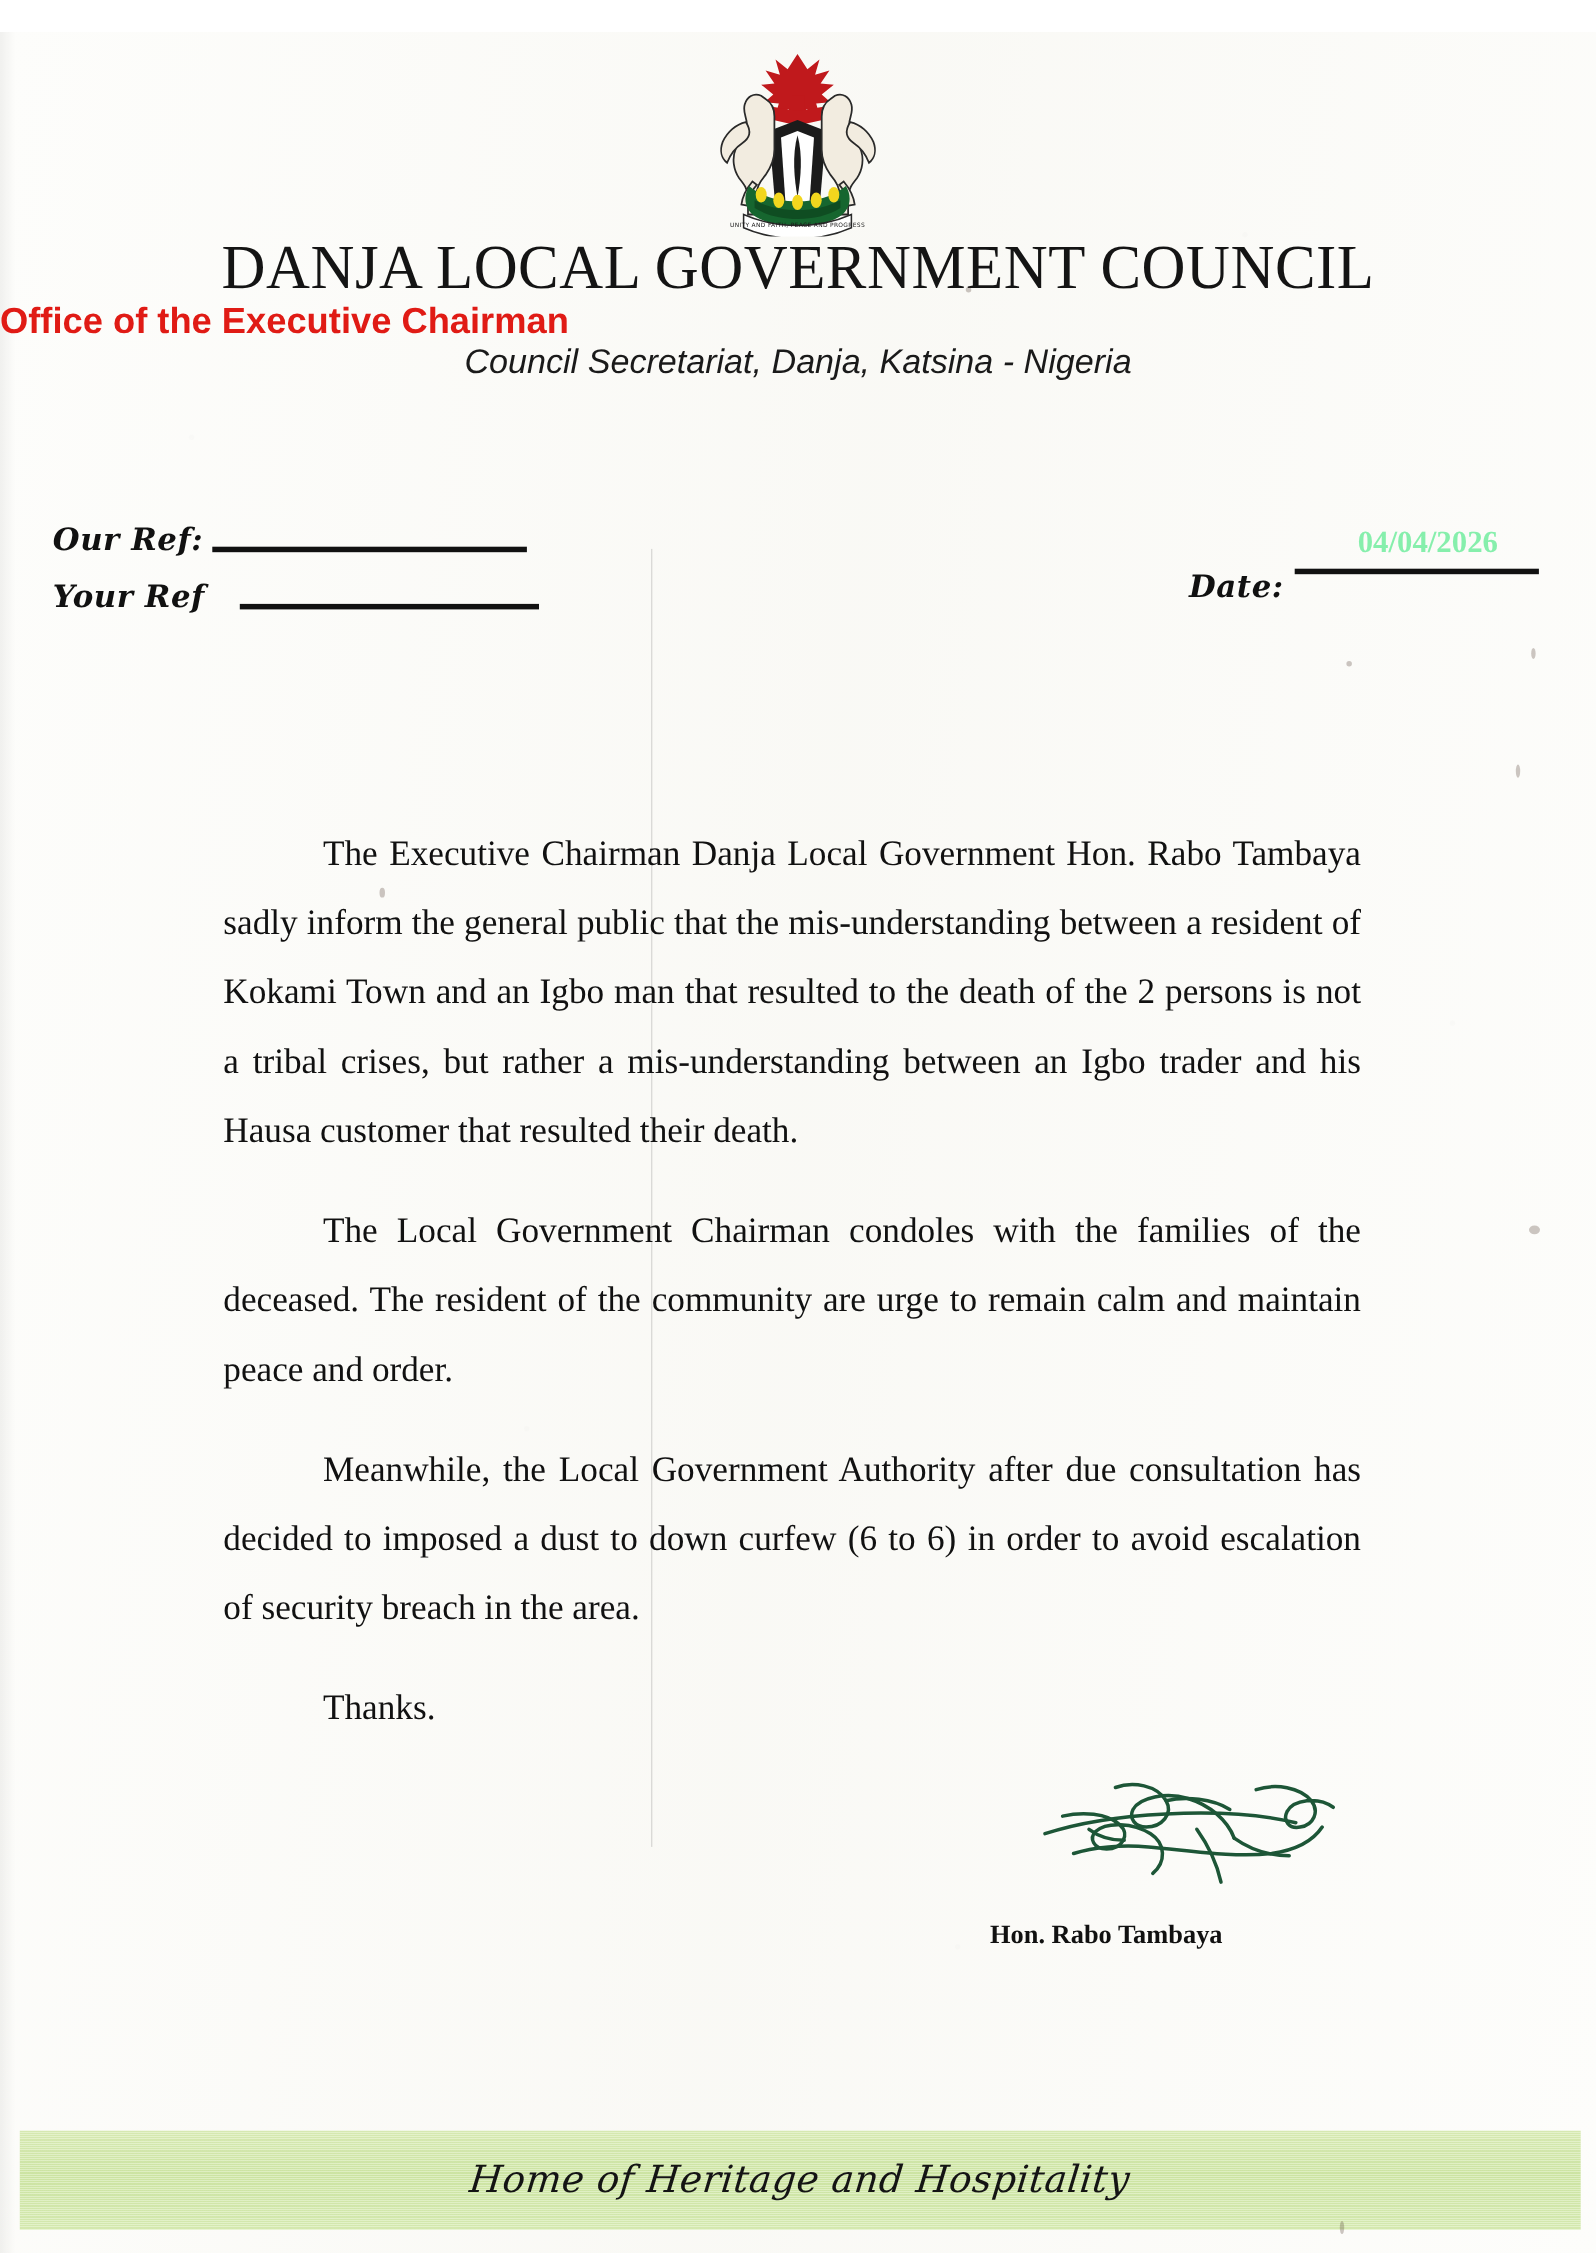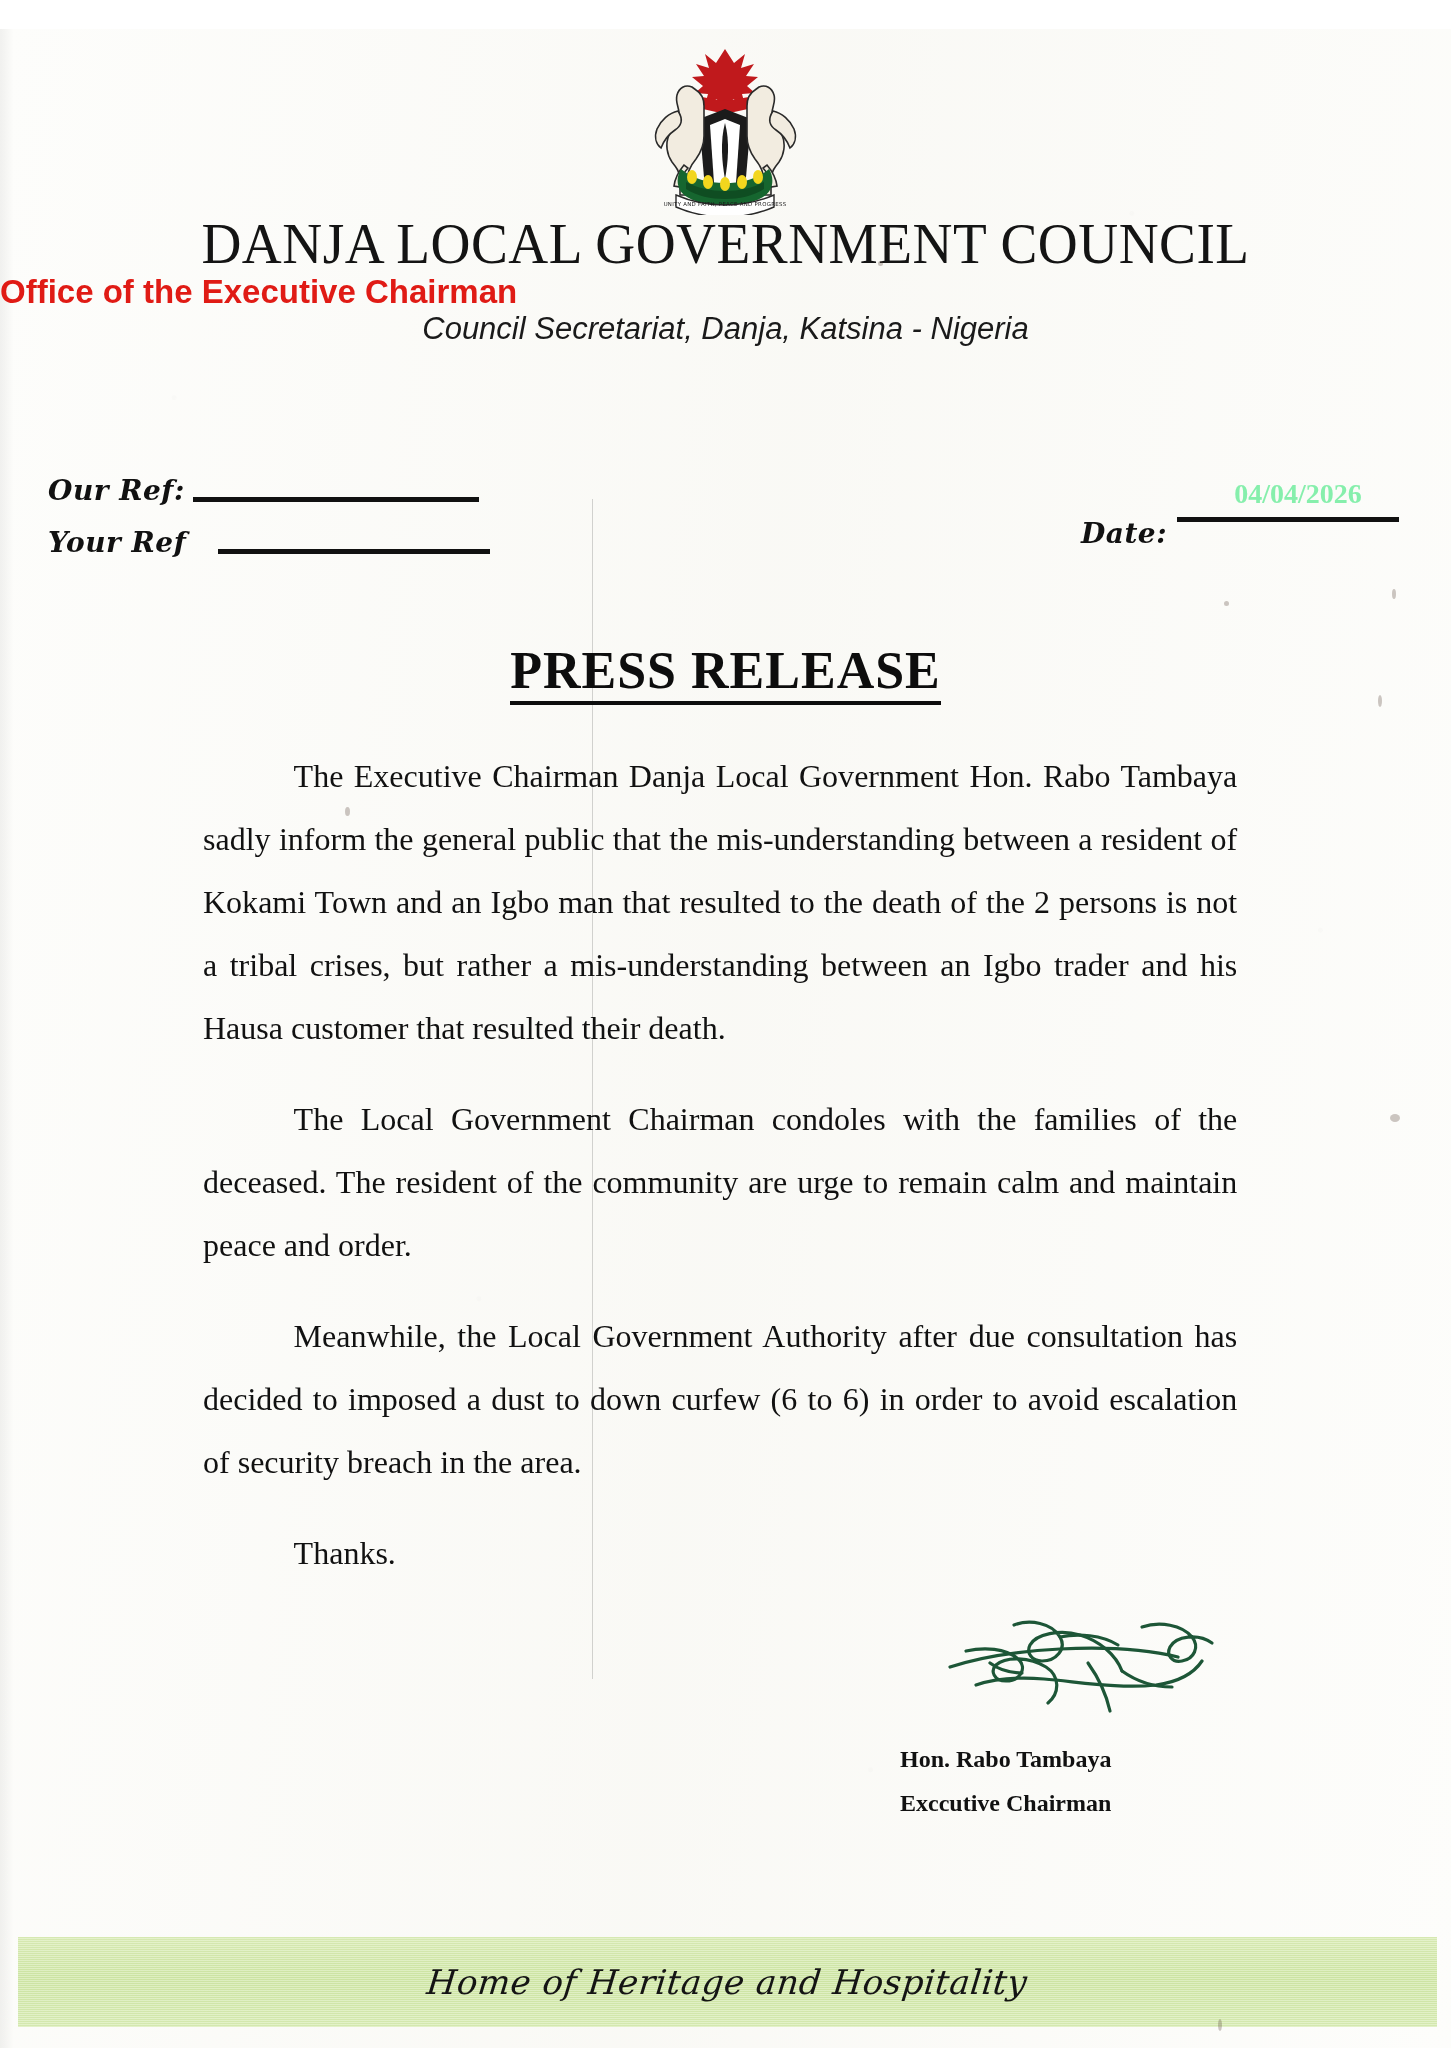--- a/index.html
+++ b/index.html
@@ -303,23 +303,20 @@
 
   <div class="date-block">
     <span class="script">Date:</span>
     <span class="date-line">
       <span class="date-value">04/04/2026</span>
     </span>
   </div>
 
   <div class="scan-hairline"></div>
 
-  <div class="doc-heading">
-    <span>PRESS RELEASE</span>
-  </div>
 
   <div class="body-copy">
     <p>The Executive Chairman Danja Local Government Hon. Rabo Tambaya sadly inform the general public that the mis-understanding between a resident of Kokami Town and an Igbo man that resulted to the death of the 2 persons is not a tribal crises, but rather a mis-understanding between an Igbo trader and his Hausa customer that resulted their death.</p>
     <p>The Local Government Chairman condoles with the families of the deceased. The resident of the community are urge to remain calm and maintain peace and order.</p>
     <p>Meanwhile, the Local Government Authority after due consultation has decided to imposed a dust to down curfew (6 to 6) in order to avoid escalation of security breach in the area.</p>
     <p class="last">Thanks.</p>
   </div>
 
   <div class="signature-area">
     <div class="signature-mark">
@@ -331,21 +328,20 @@
           <path d="M150 30 C168 26 192 28 208 38"></path>
           <path d="M66 78 C84 72 110 70 134 72 C170 75 210 82 246 78 C268 75 284 66 292 54"></path>
           <path d="M232 20 C250 14 272 18 282 30 C290 40 284 52 272 54 C262 56 256 48 260 40 C266 29 288 26 302 36"></path>
           <path d="M212 64 C226 74 244 80 262 80"></path>
           <path d="M80 56 C88 62 100 66 112 66"></path>
           <path d="M178 56 C188 70 196 86 200 104"></path>
         </g>
       </svg>
     </div>
     <div class="sign-name">Hon. Rabo Tambaya</div>
-    <div class="sign-name">Exccutive Chairman</div>
   </div>
 
   <div class="footer-band">
     <div class="footer-motto">Home of Heritage and Hospitality</div>
   </div>
 
   <div class="speck" style="left:345px;top:778px;width:5px;height:9px;"></div>
   <div class="speck" style="left:1378px;top:666px;width:4px;height:12px;"></div>
   <div class="speck" style="left:1392px;top:560px;width:4px;height:10px;"></div>
   <div class="speck" style="left:1390px;top:1085px;width:10px;height:8px;"></div>

